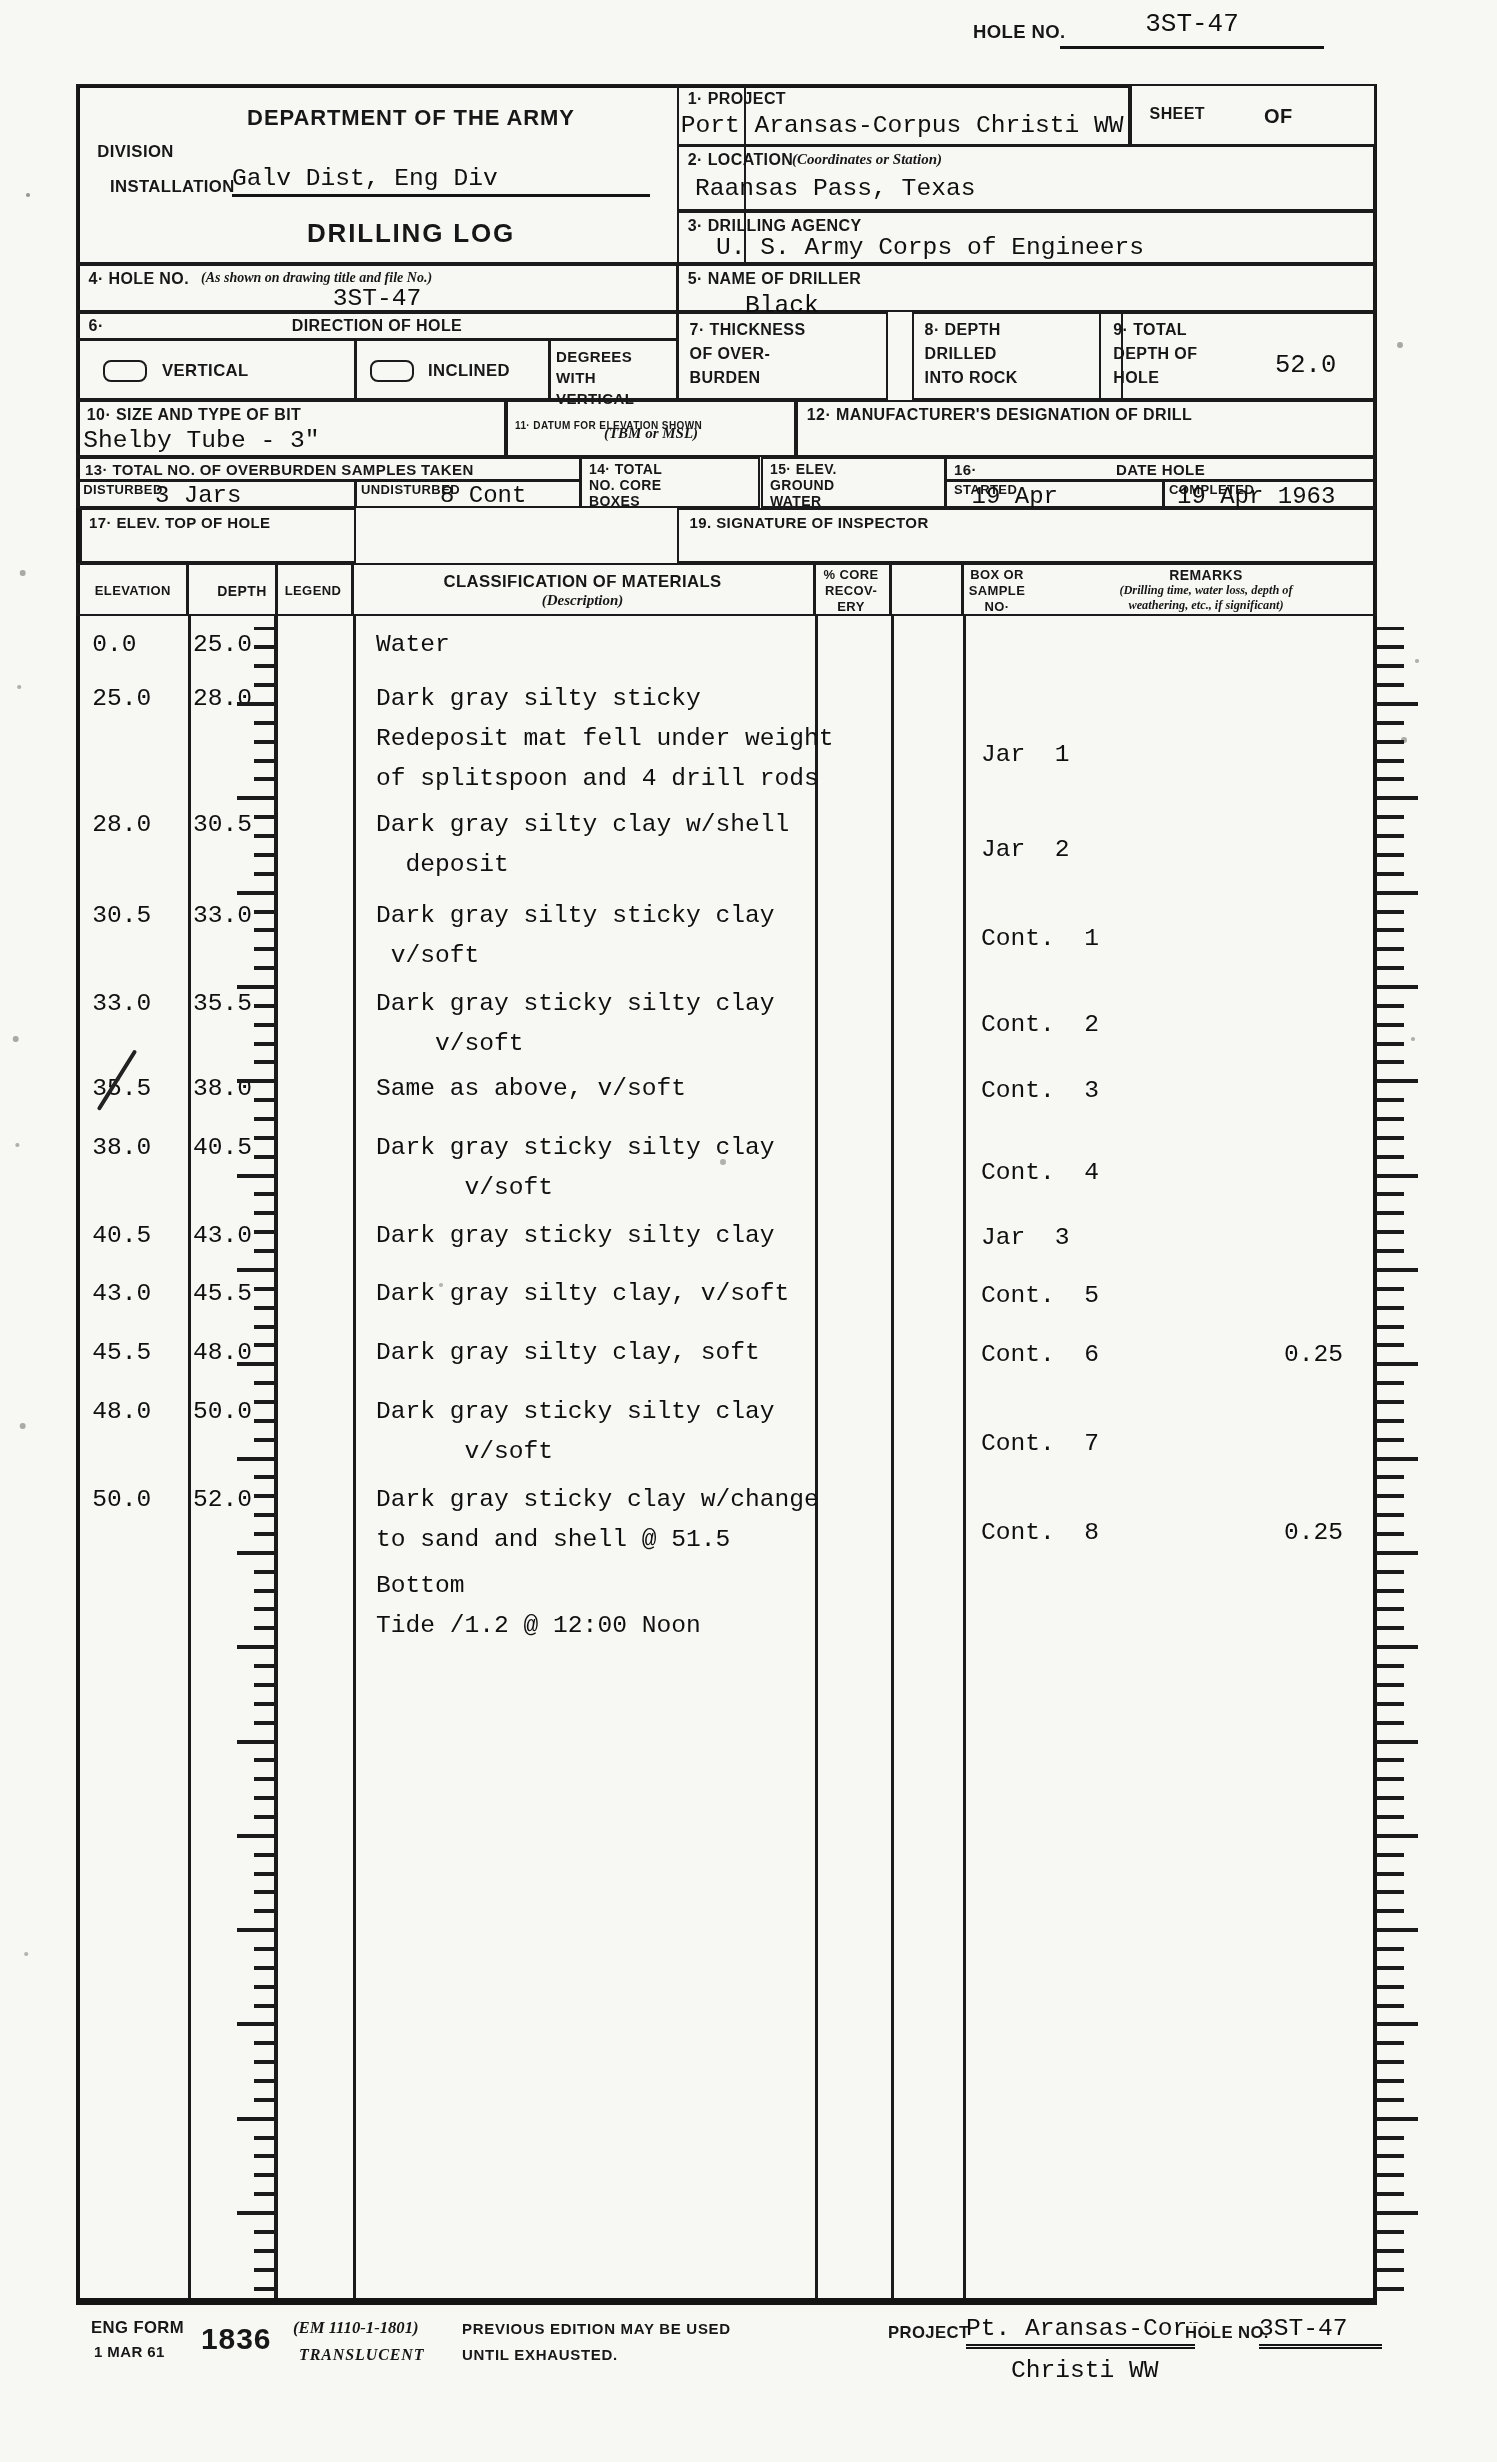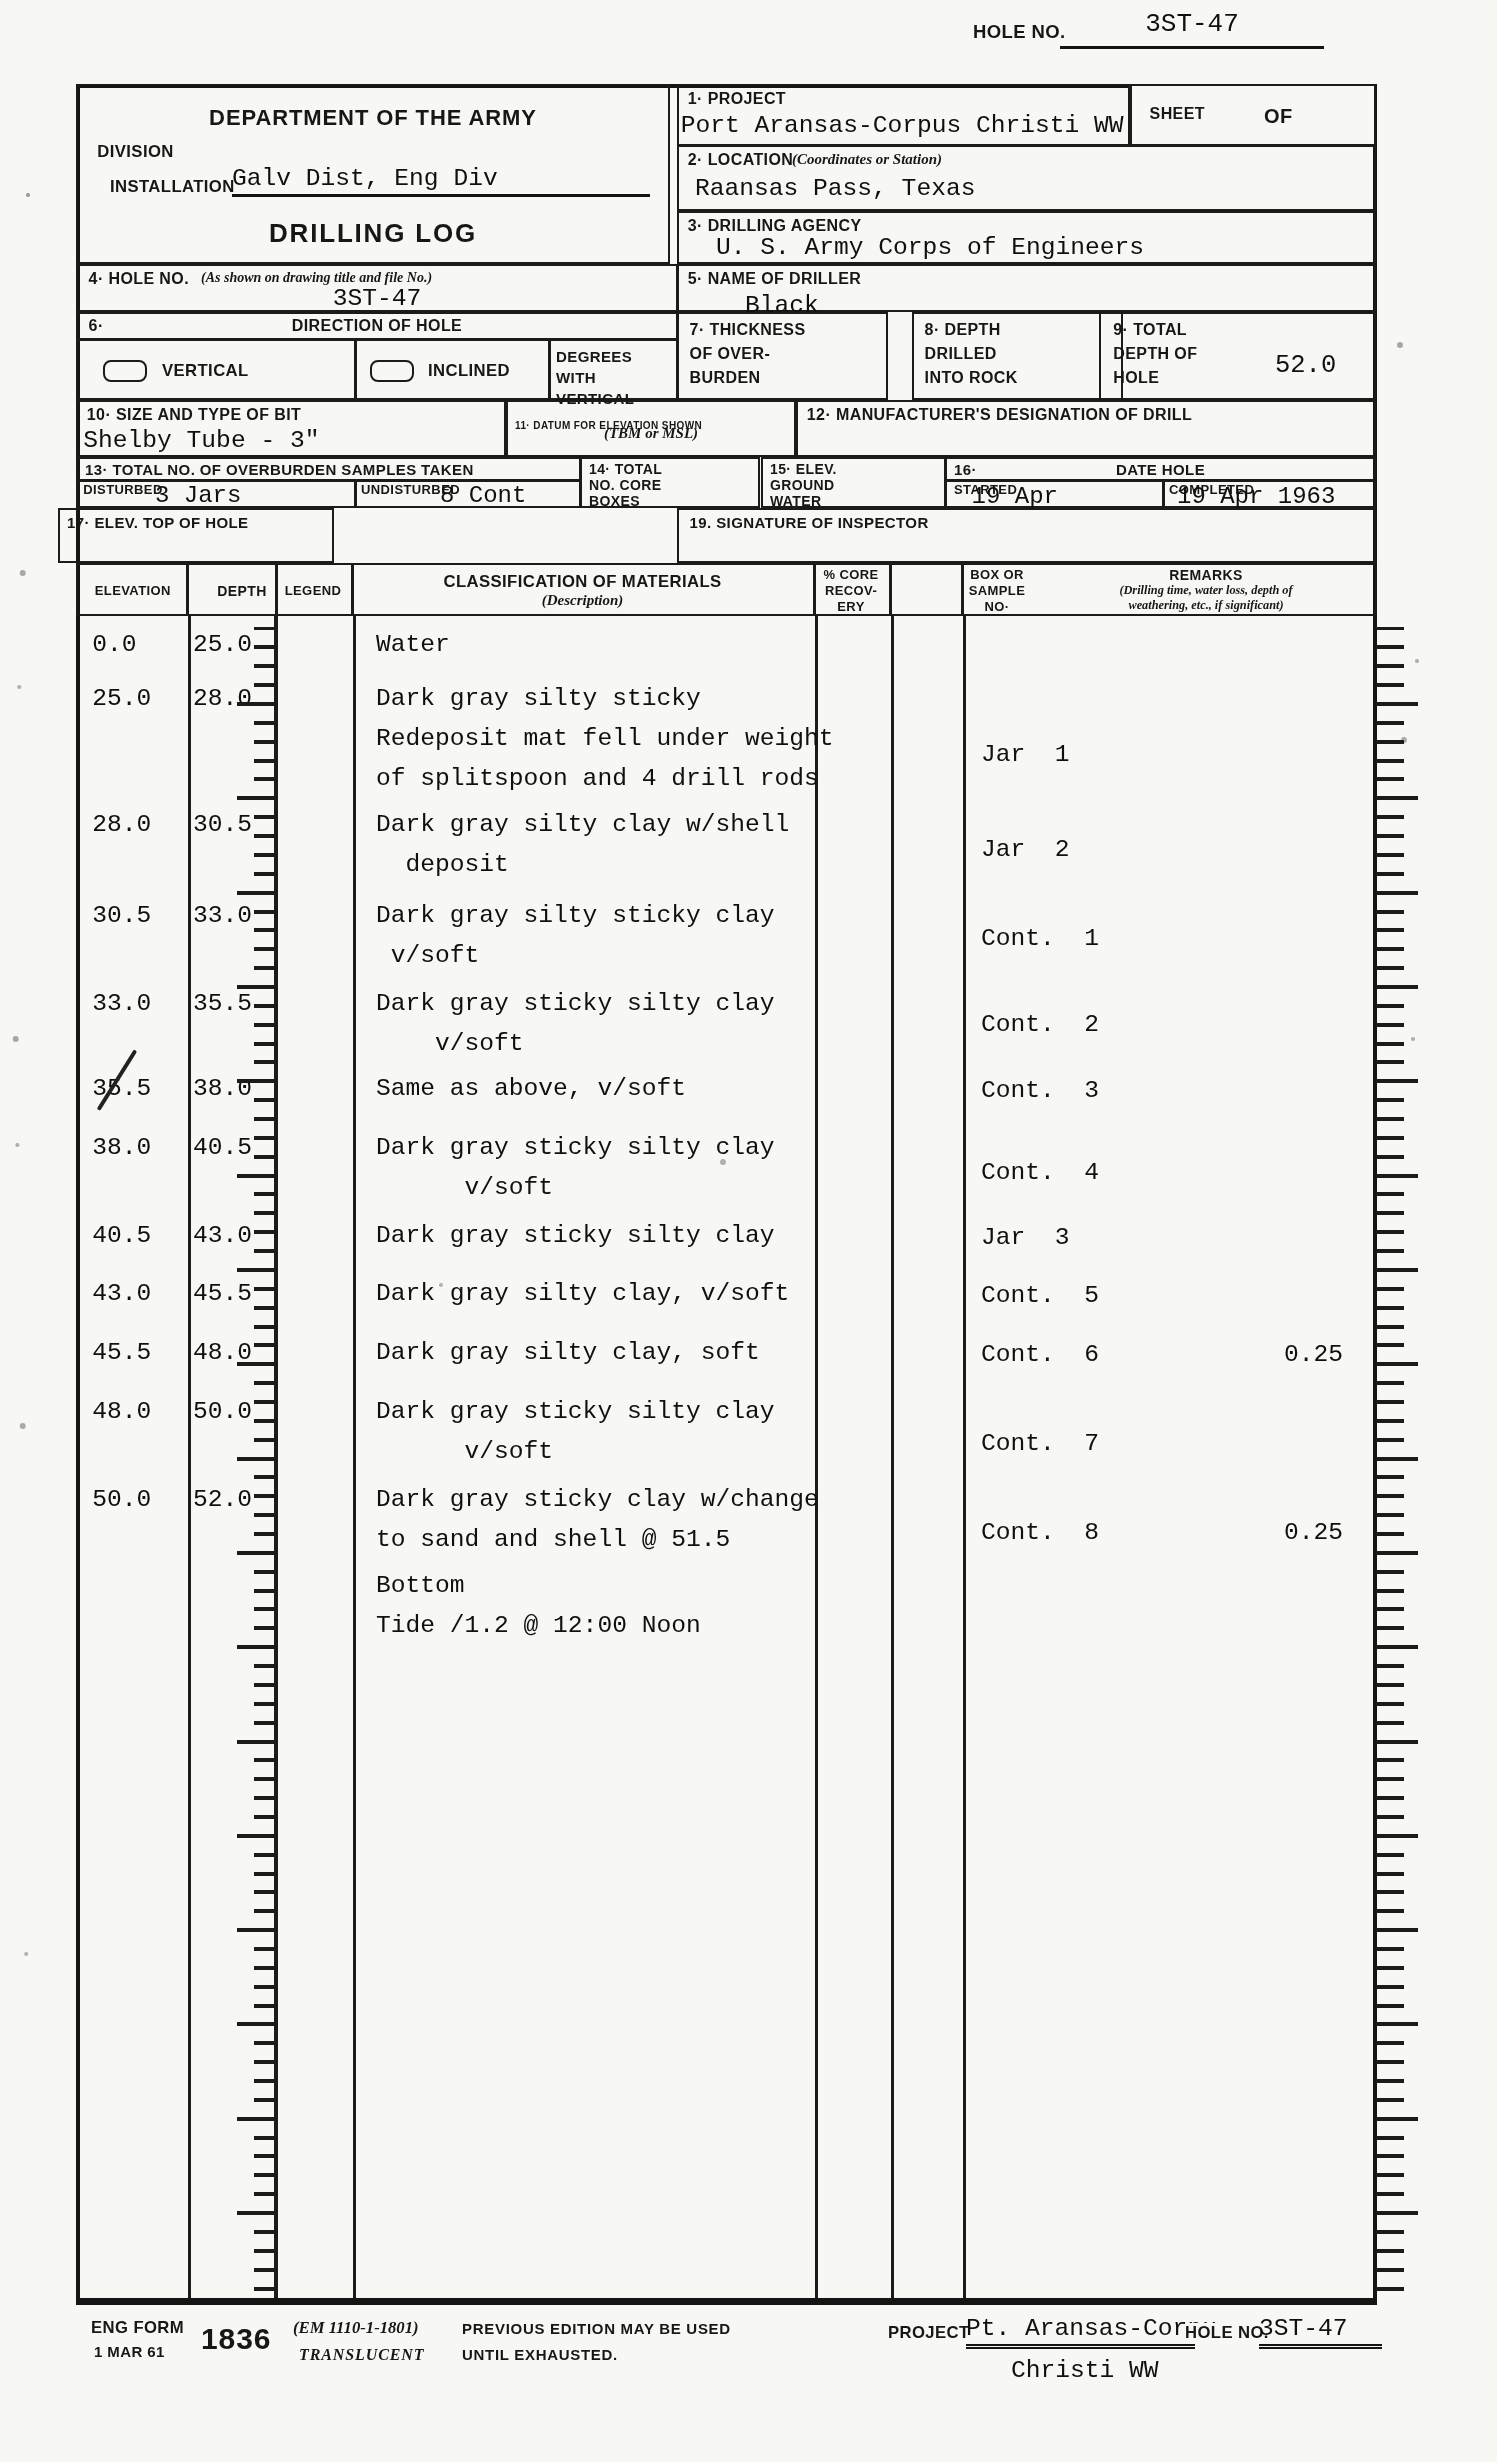--- a/index.html
+++ b/index.html
@@ -35,21 +35,21 @@
 <body>
 
 <div class="page">
   <div class="speck" style="left:26px;top:193px;"></div>
 
   <div class="abs lbl" style="left:973px;top:21px;font-size:18.5px;">HOLE NO.</div>
   <div class="abs mono uline ctr" style="left:1060px;top:8.8px;width:264px;font-size:26px;padding-bottom:7px;">3ST-47</div>
 
   <div class="frame" style="left:76px;top:84px;width:1301px;height:2221px;"></div>
 
-  <div class="b" style="left:76px;top:84px;width:594px;height:180px;">
+  <div class="b" style="left:76px;top:84px;width:670px;height:180px;">
     <div class="abs lbl ctr" style="left:0;right:0;top:19.3px;font-size:22px;letter-spacing:0.9px;">DEPARTMENT OF THE ARMY</div>
     <div class="abs lbl" style="left:19.3px;top:56px;font-size:16.7px;">DIVISION</div>
     <div class="abs lbl" style="left:32px;top:91px;font-size:16.7px;">INSTALLATION</div>
     <div class="abs mono uline" style="left:154px;top:79px;width:418px;font-size:24.6px;padding-bottom:1.8px;">Galv Dist, Eng Div</div>
     <div class="abs lbl ctr" style="left:0;right:0;top:132px;font-size:26px;letter-spacing:1.8px;">DRILLING LOG</div>
   </div>
 
   <div class="b" style="left:677px;top:84px;width:453px;height:62px;">
     <div class="abs lbl" style="left:8.8px;top:4.4px;font-size:16px;">1· PROJECT</div>
     <div class="abs mono" style="left:1.8px;top:26px;font-size:24.6px;white-space:nowrap;">Port Aransas-Corpus Christi WW</div>
@@ -147,21 +147,21 @@
     <span class="abs lbl" style="left:7px;top:1.8px;font-size:15px;">16·</span>
     <div class="abs lbl ctr" style="left:0;right:0;top:1.8px;font-size:15px;">DATE HOLE</div>
     <div class="hline" style="left:0;right:0;top:20px;"></div>
     <div class="vline" style="left:215px;top:20px;"></div>
     <span class="abs lbl" style="left:7px;top:23px;font-size:13px;">STARTED</span>
     <span class="abs mono" style="left:24.6px;top:24px;font-size:24px;">19 Apr</span>
     <span class="abs lbl" style="left:222px;top:23px;font-size:13px;">COMPLETED</span>
     <span class="abs mono" style="left:230px;top:24px;font-size:24px;">19 Apr 1963</span>
   </div>
 
-  <div class="b" style="left:58px;top:508px;width:276px;height:55px;">
+  <div class="b" style="left:80px;top:508px;width:276px;height:55px;">
     <div class="abs lbl" style="left:7px;top:3.5px;font-size:15px;">17· ELEV. TOP OF HOLE</div>
   </div>
   <div class="b" style="left:677px;top:508px;width:699px;height:55px;">
     <div class="abs lbl" style="left:10.6px;top:3.5px;font-size:15px;">19. SIGNATURE OF INSPECTOR</div>
   </div>
 
   <div class="b" style="left:76px;top:563px;width:1301px;height:53px;">
     <div class="vline" style="left:108px;"></div>
     <div class="vline" style="left:197px;"></div>
     <div class="vline" style="left:273px;"></div>

